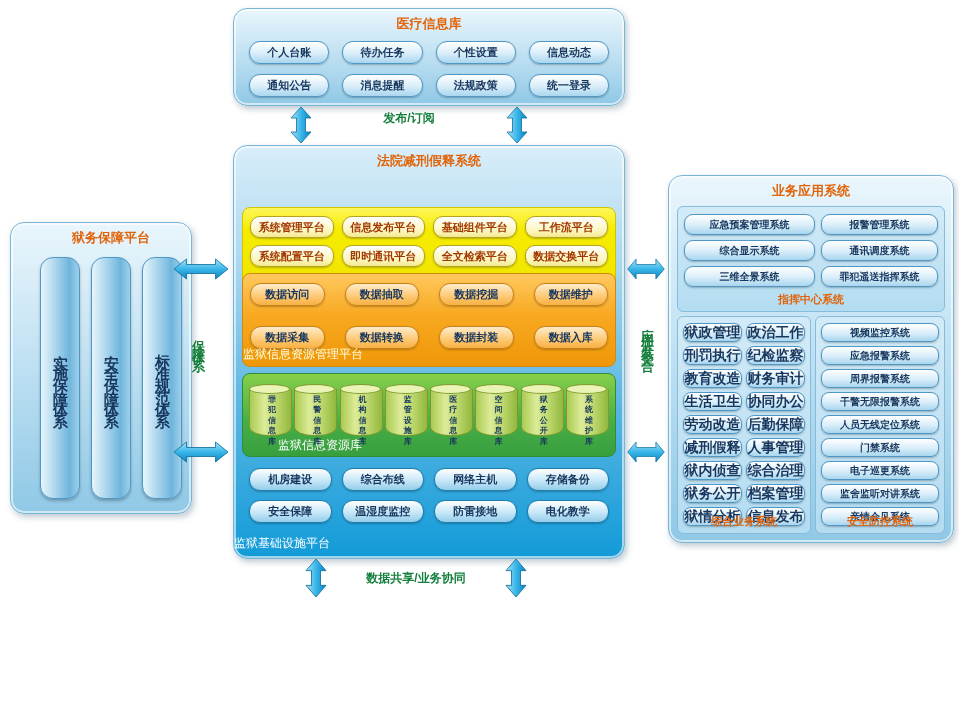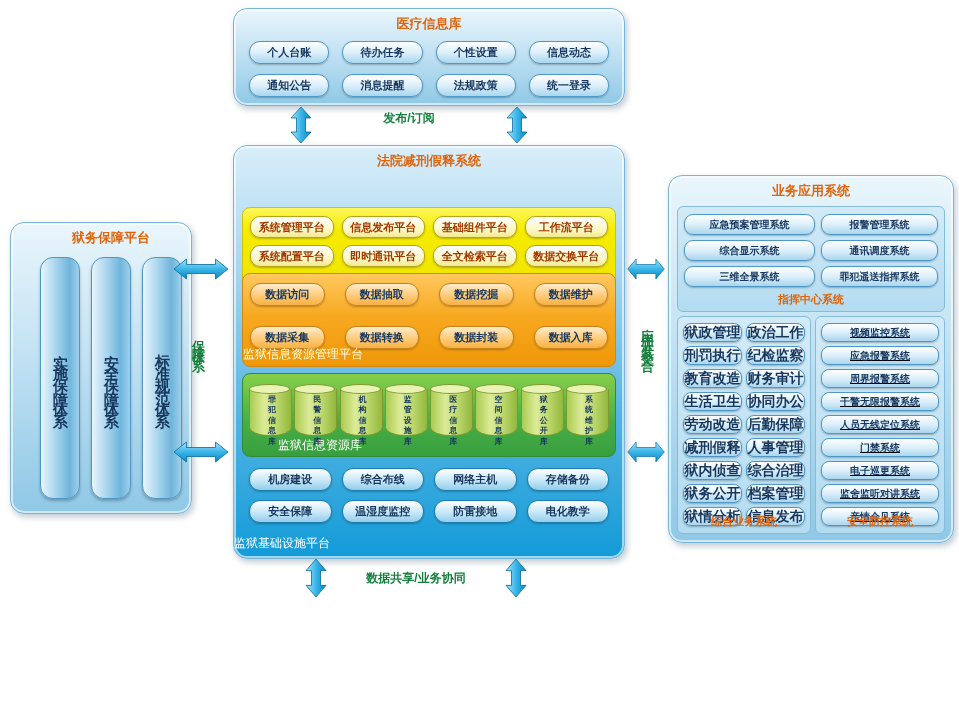--- a/index.html
+++ b/index.html
@@ -57,21 +57,21 @@
   .vtext{writing-mode:vertical-rl;text-orientation:upright;font-size:15px;font-weight:bold;
     color:#17375e;letter-spacing:12px;}
 
   
   .subpanel{position:absolute;background:linear-gradient(180deg,#d3ebf8,#b3dcf1);
     border:1px solid #85bcd9;border-radius:6px;}
   .cmd-grid{display:grid;grid-template-columns:1.12fr 1fr;gap:5px 6px;padding:7px 6px 0;}
   .cmd-grid .pill{height:19px;font-size:10px;border-radius:9px;}
   .comp-grid{display:grid;grid-template-columns:1fr 1fr;gap:4px 4px;padding:6px 5px 0;}
   .comp-grid .pill{height:17px;font-size:14px;border-radius:8px;}
-  .sec9{display:flex;flex-direction:column;gap:4px;padding:6px 5px 16px;text-decoration:underline;}
+  .sec9{display:flex;flex-direction:column;gap:4px;padding:6px 5px 16px;}
   .sec9 .pill{height:17px;font-size:10px;border-radius:8px;}
   .sub-title{font-weight:bold;font-size:11px;color:#e2640a;text-align:center;
     position:absolute;left:0;right:0;bottom:4px;font-family:Liberation Serif, serif;}
 
   
   .collab-row{display:flex;justify-content:center;gap:8px;padding:20px 8px 0;}
   .collab-row .pill{width:62px;min-height:34px;font-size:10px;line-height:1.2;
     white-space:normal;text-align:center;padding:2px 1px;border-radius:8px;}
 
   

